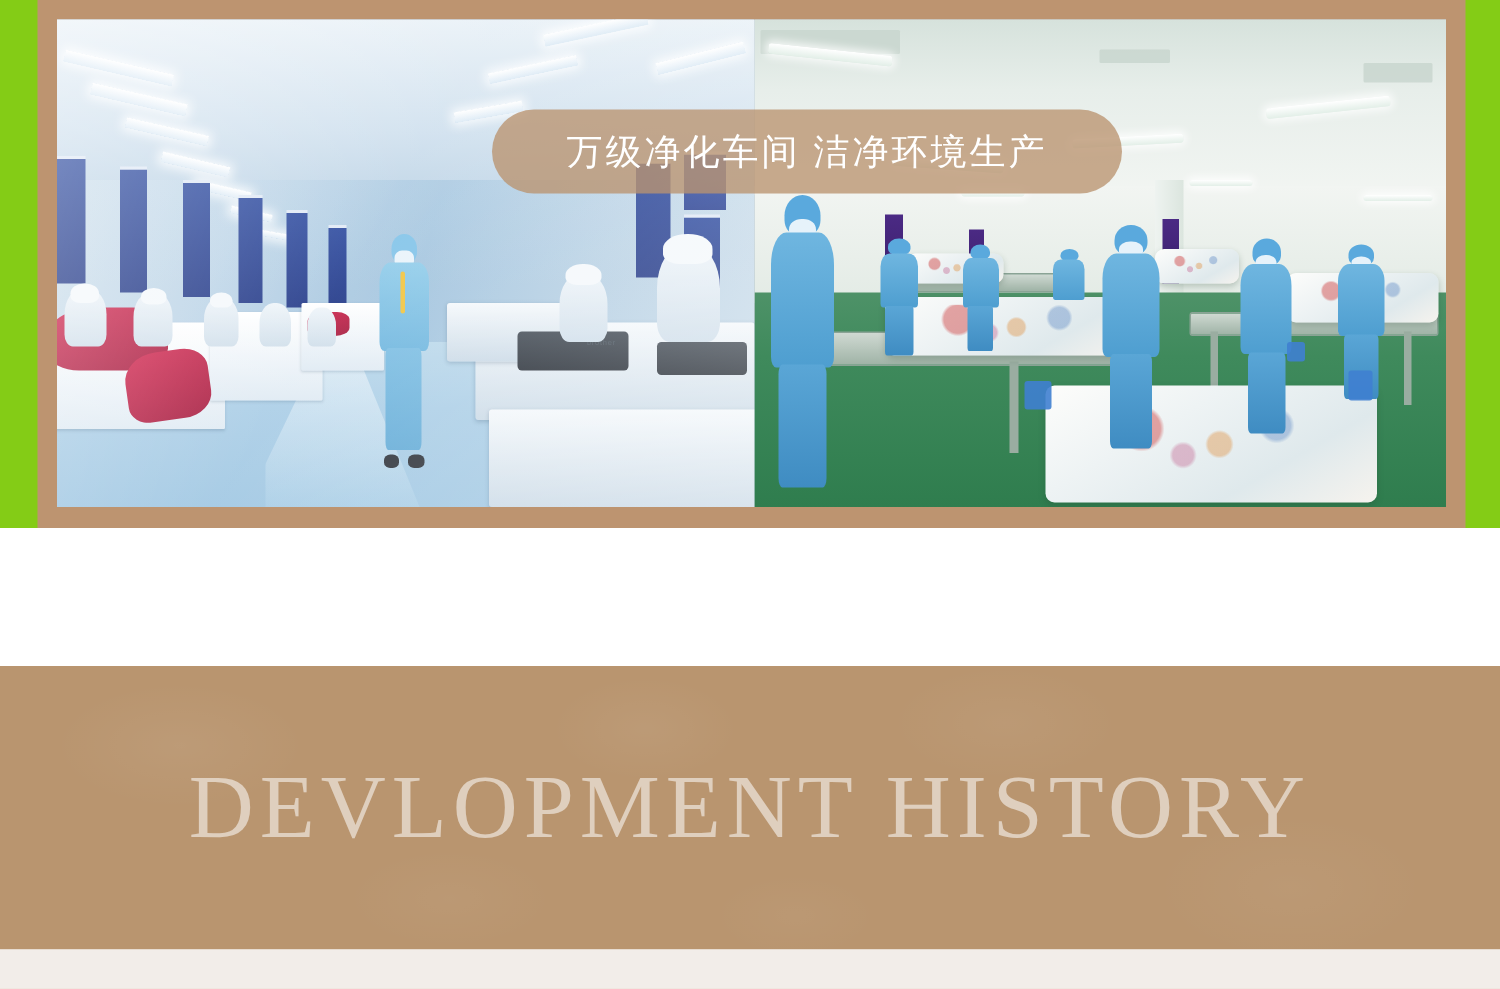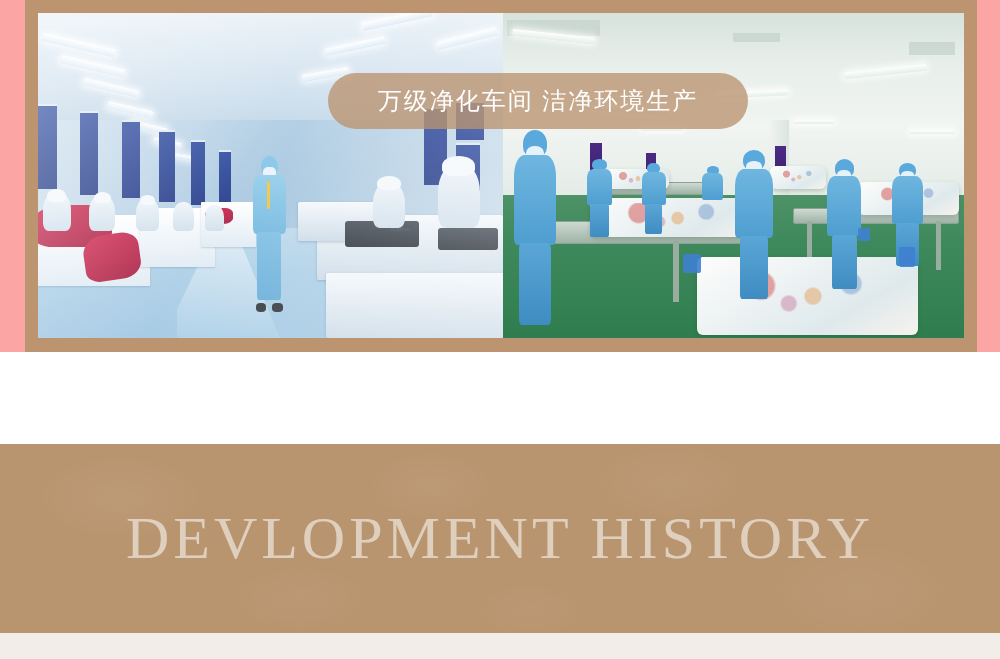--- a/index.html
+++ b/index.html
@@ -2,21 +2,21 @@
 <html><head>
 <meta charset="utf-8">
 <style>
   * { margin:0; padding:0; box-sizing:border-box; }
   html, body {
     width:1000px; height:659px;
     background:#ffffff;
     font-family:"Liberation Sans", sans-serif;
     overflow:hidden;
   }
-  .page { position:relative; width:1000px; height:473px; background:#fca5a5; }
+  .page { position:relative; width:1000px; height:473px; background:#84cc16; }
 
   
   .banner-frame {
     position:absolute;
     left:25px; top:0px;
     width:952px; height:352px;
     background:#bd9470;
     padding:13px 13px 14px 13px;
   }
   .banner-photo {

